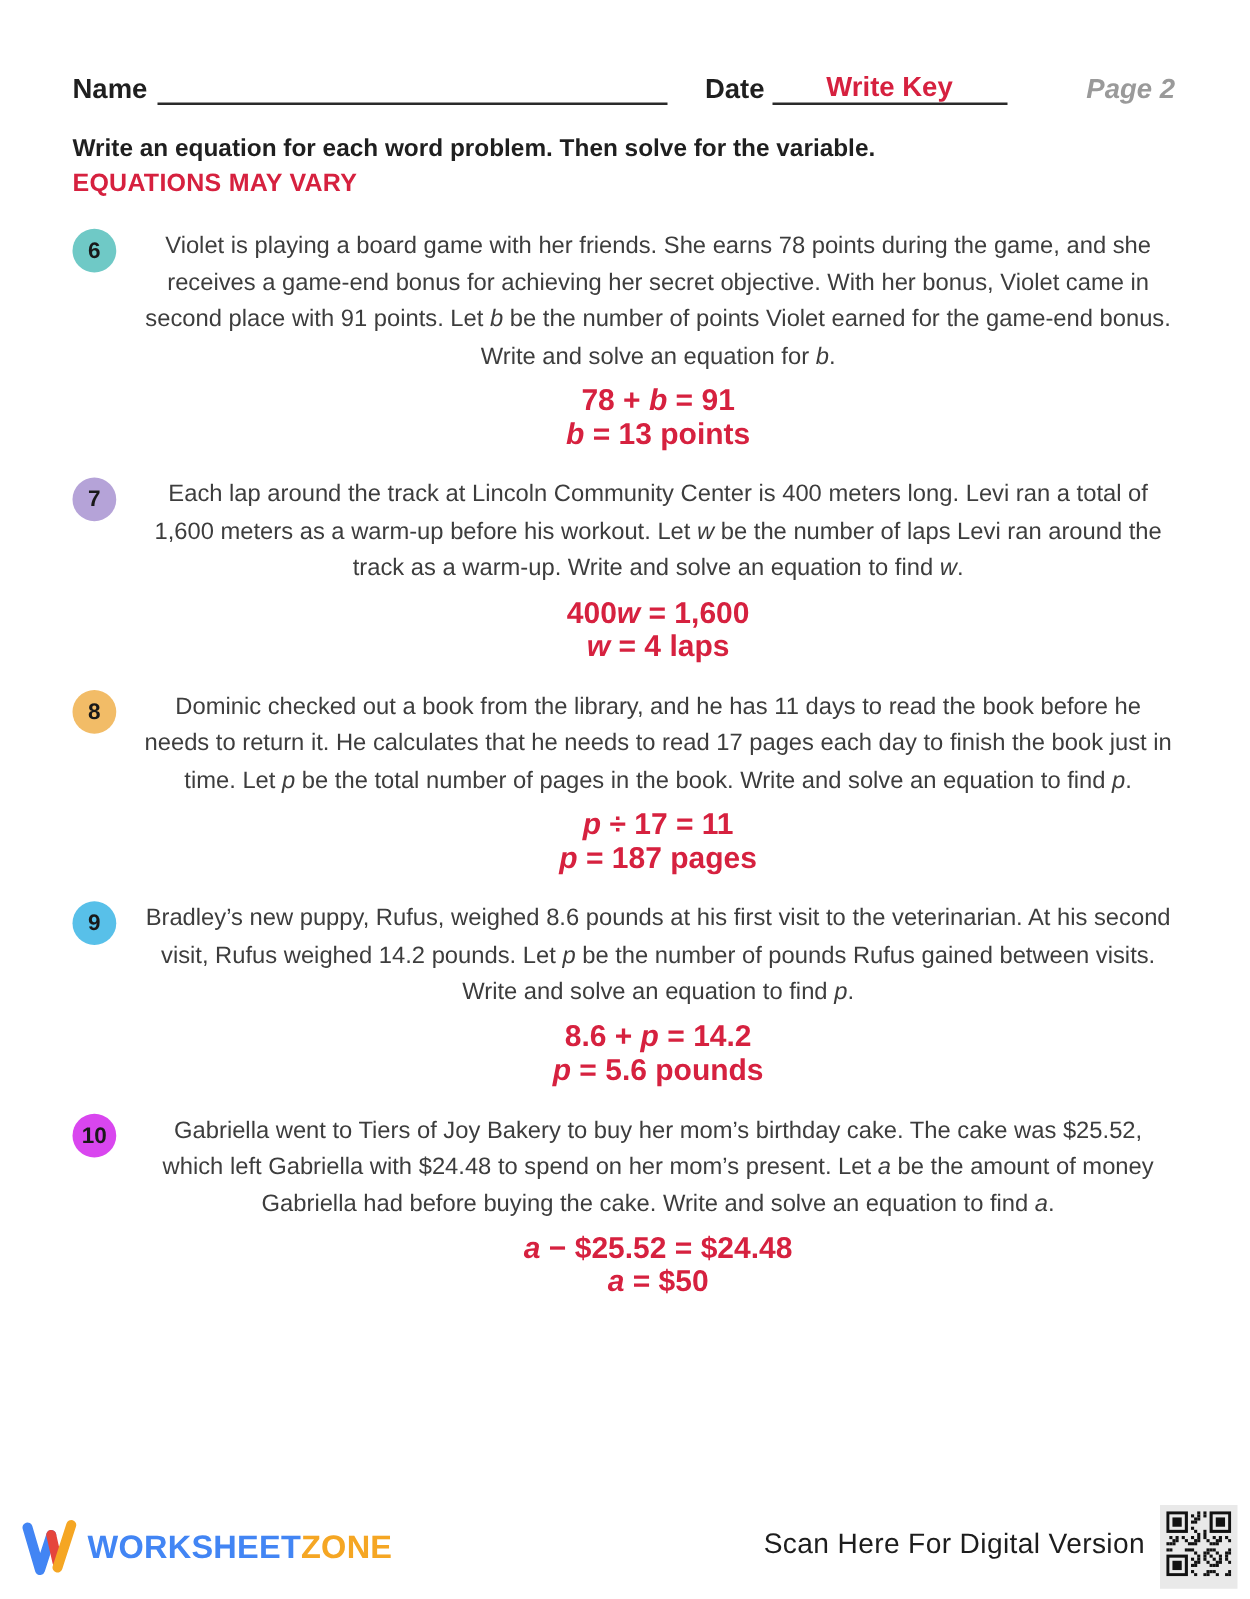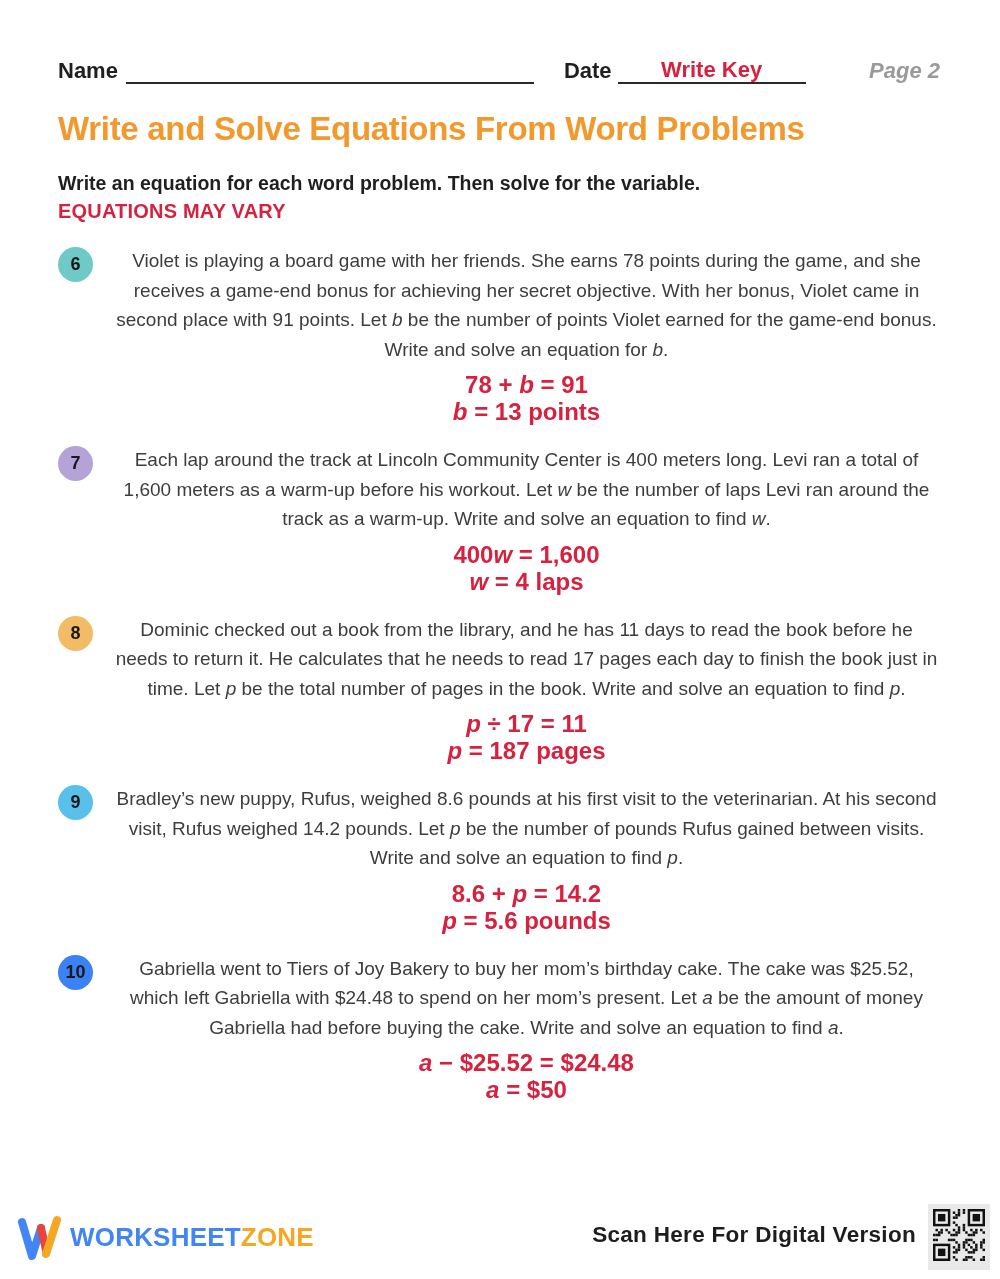--- a/index.html
+++ b/index.html
@@ -100,39 +100,38 @@
     right: 0;
     bottom: 0;
     height: 76px;
     display: flex;
     padding: 0 10px 8px 16px;
   }
   .brand { display: flex; align-items: center; }
   .brand-text { font-size: 26px; font-weight: bold; letter-spacing: 0.2px; margin-left: 8px; }
   .brand-worksheet { color: #4285f4; }
   .brand-zone { color: #f5a623; }
-  .scan-area { margin-left: auto; display: flex; align-items: center; font-weight: bold; }
+  .scan-area { margin-left: auto; display: flex; align-items: center; }
   .scan-text { font-size: 22.5px; color: #1d1d1d; letter-spacing: 0.3px; margin-right: 12px; margin-bottom: 4px; }
   .qr-box { background: #e9e9e9; padding: 5px; }
 </style>
 </head>
 <body>
 
 <div class="page">
   <div class="content">
 
     <div class="header-row">
       <span>Name</span>
       <span class="blank-line name-line"></span>
       <span class="date-label">Date</span>
       <span class="blank-line date-line"><span class="answer-key">Write Key</span></span>
       <span class="page-num">Page 2</span>
     </div>
 
-    <h1 class="title">Write and Solve Equations From Word Problems</h1>
 
     <div class="instructions">Write an equation for each word problem. Then solve for the variable.</div>
     <div class="note">EQUATIONS MAY VARY</div>
 
     <div class="problems" id="problems">
   <div class="problem">
     <div class="num-circle" style="background: rgb(111, 201, 198);">6</div>
     <div class="problem-body">
       <p class="problem-text">Violet is playing a board game with her friends. She earns 78 points during the game, and she receives a game-end bonus for achieving her secret objective. With her bonus, Violet came in second place with 91 points. Let <i>b</i> be the number of points Violet earned for the game-end bonus. Write and solve an equation for <i>b</i>.</p>
       <div class="answer">
@@ -169,21 +168,21 @@
     <div class="problem-body">
       <p class="problem-text">Bradley’s new puppy, Rufus, weighed 8.6 pounds at his first visit to the veterinarian. At his second visit, Rufus weighed 14.2 pounds. Let <i>p</i> be the number of pounds Rufus gained between visits. Write and solve an equation to find <i>p</i>.</p>
       <div class="answer">
               <div class="answer-line">8.6 + <i>p</i> = 14.2</div>
               <div class="answer-line"><i>p</i> = 5.6 pounds</div>
             </div>
     </div>
   </div>
 
   <div class="problem">
-    <div class="num-circle" style="background: #3b82f6;">10</div>
+    <div class="num-circle" style="background: #d946ef;">10</div>
     <div class="problem-body">
       <p class="problem-text">Gabriella went to Tiers of Joy Bakery to buy her mom’s birthday cake. The cake was $25.52, which left Gabriella with $24.48 to spend on her mom’s present. Let <i>a</i> be the amount of money Gabriella had before buying the cake. Write and solve an equation to find <i>a</i>.</p>
       <div class="answer">
               <div class="answer-line"><i>a</i> − $25.52 = $24.48</div>
               <div class="answer-line"><i>a</i> = $50</div>
             </div>
     </div>
   </div>
 </div>
   </div>

